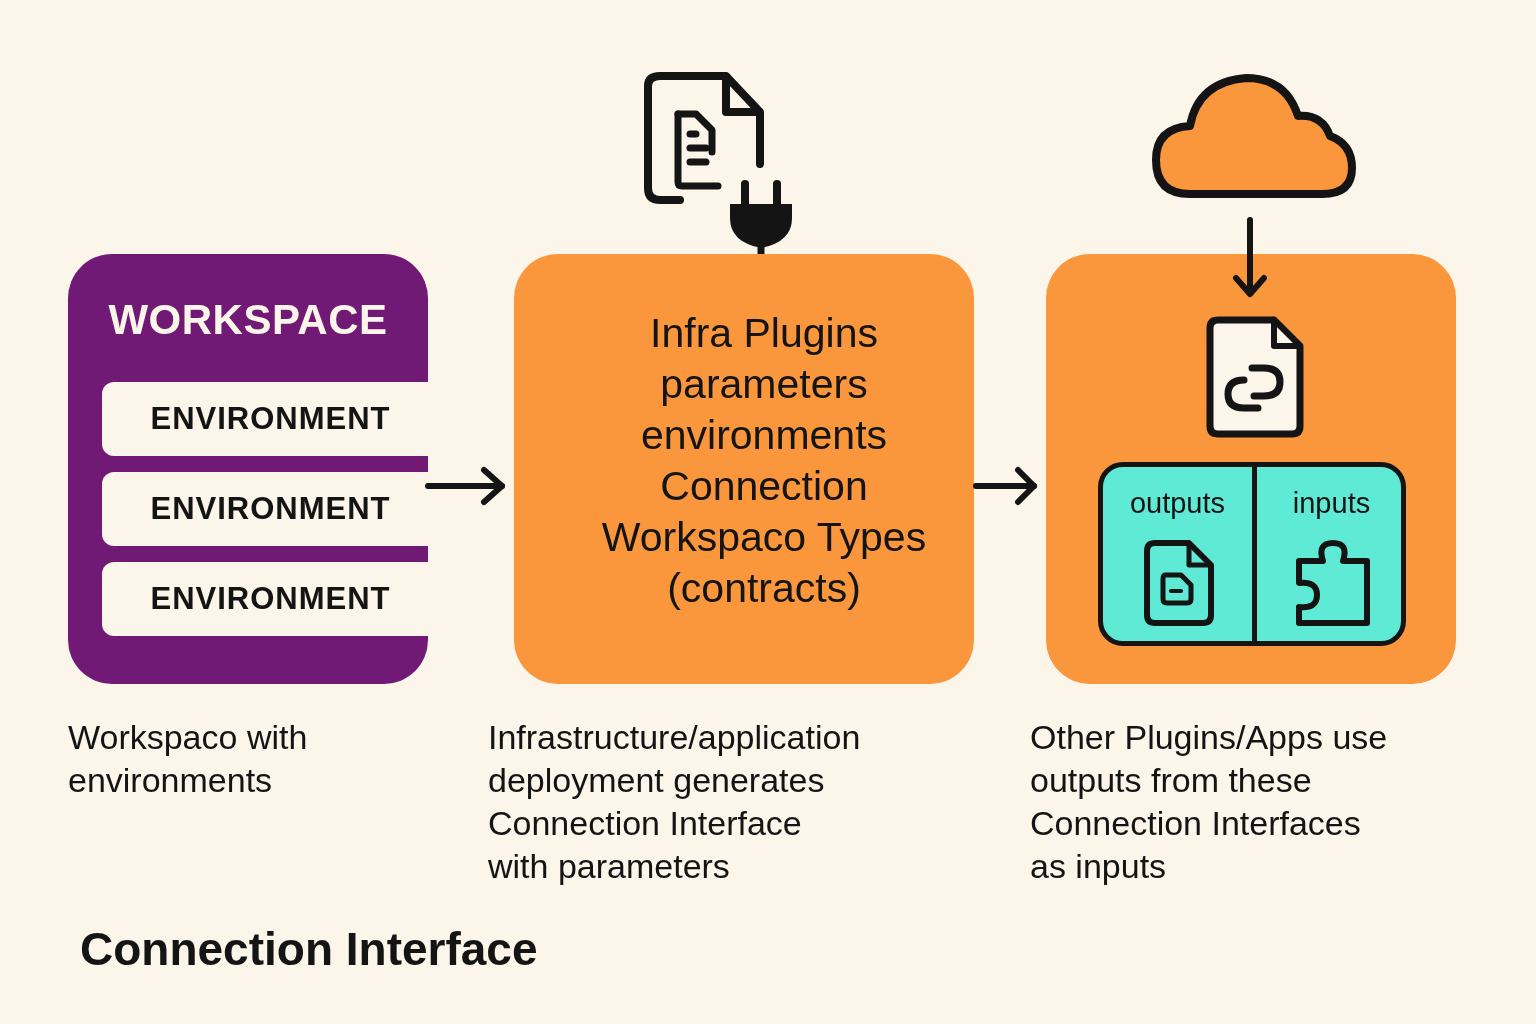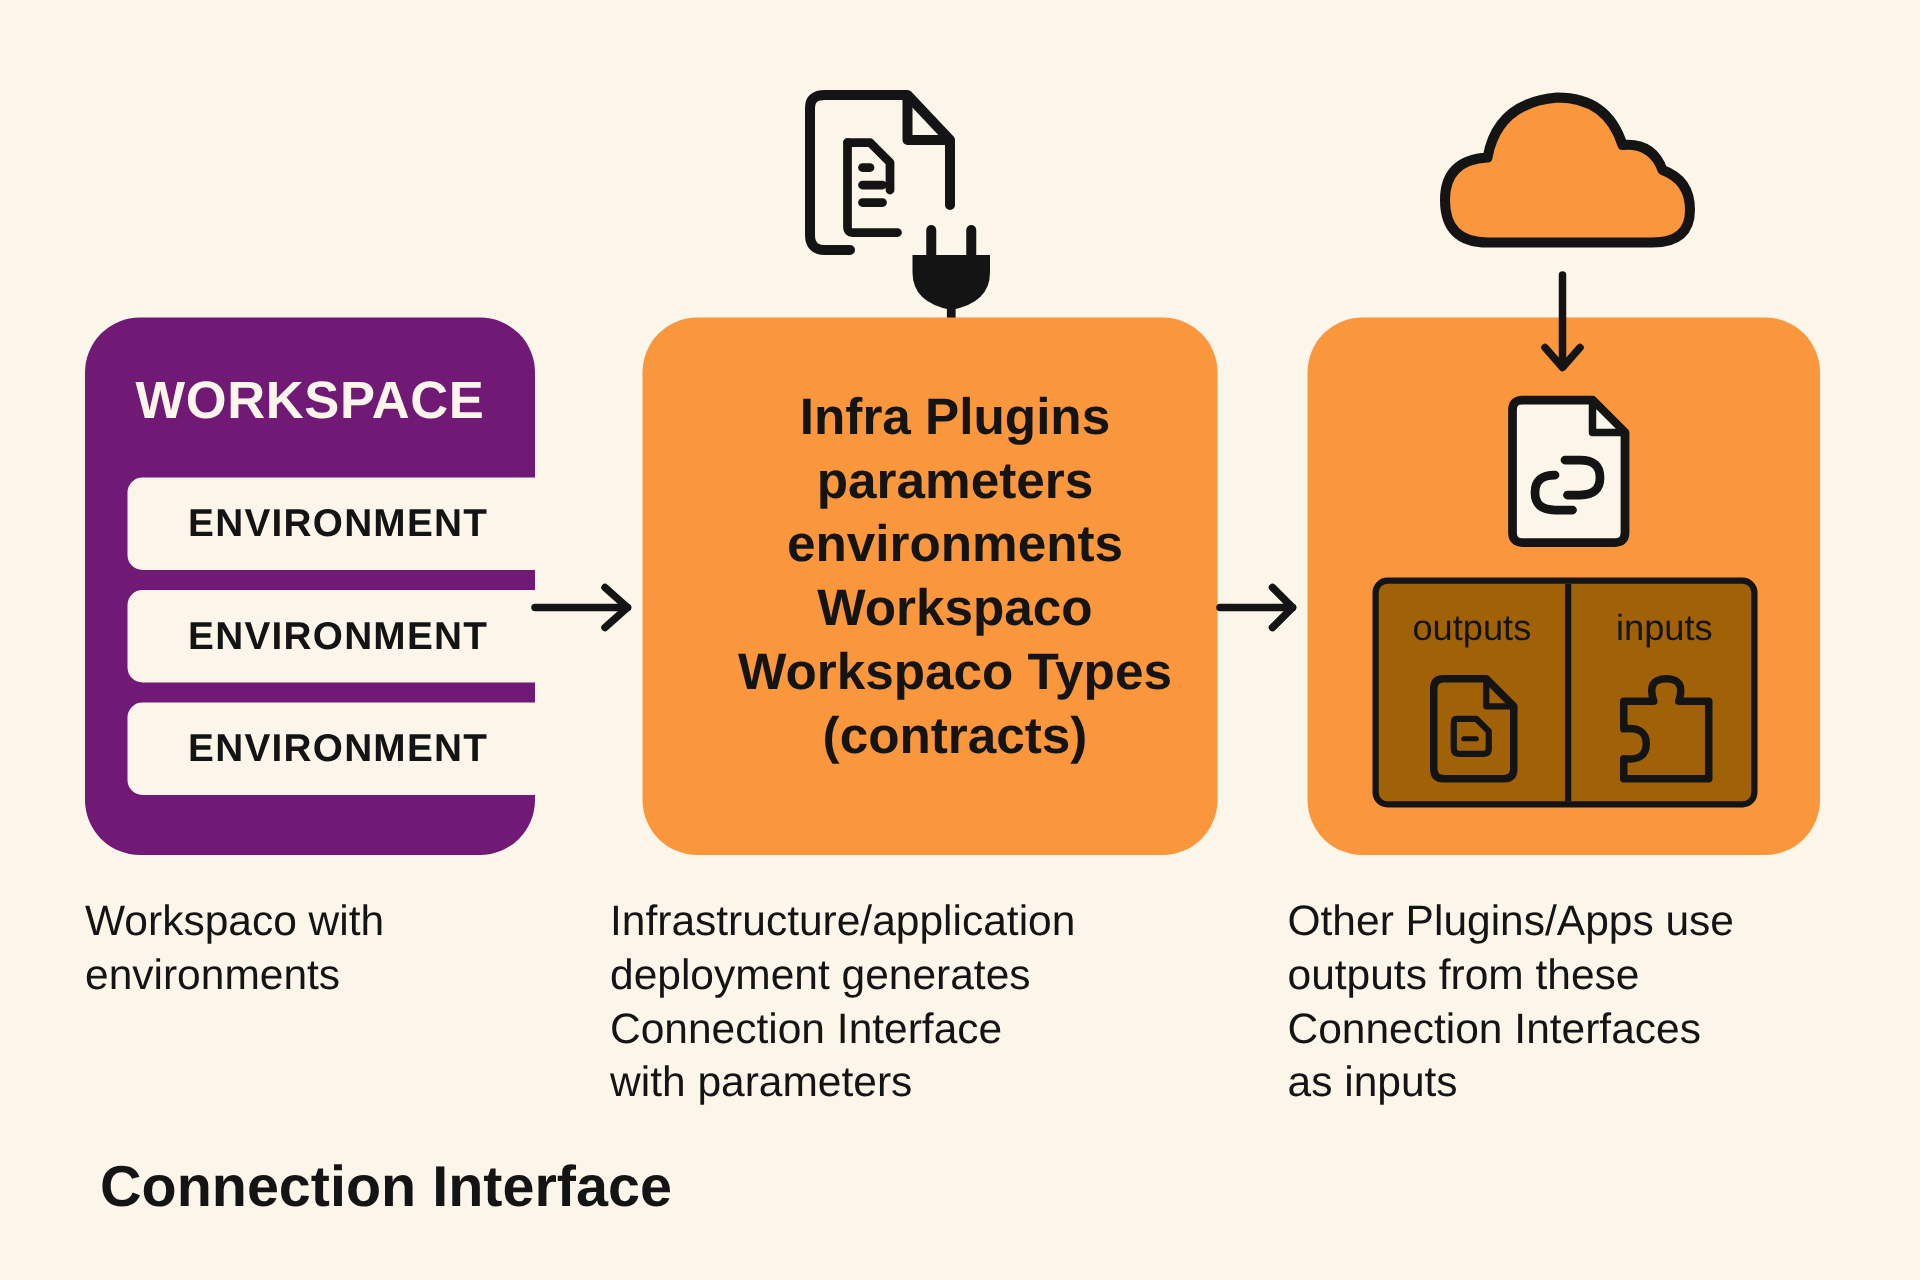--- a/index.html
+++ b/index.html
@@ -27,31 +27,31 @@
       font-weight: 700; font-size: 31px; letter-spacing: 1px; color: #141414;
     }
 
     
     .card {
       background: #FA963C; border-radius: 44px;
     }
     #plugins-card { left: 514px; top: 254px; width: 460px; height: 430px; }
     #plugins-text {
       left: 0; top: 54px; width: 500px; text-align: center;
-      font-weight: 700; font-size: 41px; line-height: 51px; color: #141414;
+      font-weight: 400; font-size: 41px; line-height: 51px; color: #141414;
     }
     #apps-card { left: 1046px; top: 254px; width: 410px; height: 430px; }
 
     
     .arrow-svg { position: absolute; overflow: visible; }
 
     
     #io-panel {
       left: 1098px; top: 462px; width: 308px; height: 184px;
-      background: #a16207; border: 5px solid #141414; border-radius: 12px;
+      background: #5eead4; border: 5px solid #141414; border-radius: 25px;
       box-sizing: border-box;
     }
     #io-divider {
       left: 149px; top: 0; width: 5px; height: 100%; background: #141414;
     }
     .io-label {
       top: 20px; width: 149px; text-align: center;
       font-size: 29px; color: #141414;
     }
 
@@ -98,21 +98,21 @@
   <line x1="137" y1="112" x2="137" y2="134" stroke="#141414" stroke-width="8" stroke-linecap="round"></line>
   <path d="M 90 132 L 152 132 L 152 146 Q 152 170 121 176 Q 90 170 90 146 Z" fill="#141414"></path>
   <line x1="121" y1="174" x2="121" y2="196" stroke="#141414" stroke-width="7" stroke-linecap="round"></line>
 </svg>
 
 <div id="plugins-card" class="abs card">
   <div id="plugins-text" class="abs">
     <div>Infra Plugins</div>
     <div>parameters</div>
     <div>environments</div>
-    <div>Workspaco</div>
+    <div>Connection</div>
     <div>Workspaco Types</div>
     <div>(contracts)</div>
   </div>
 </div>
 
 <svg class="arrow-svg" style="left:974px; top:466px;" width="70" height="40">
   <line x1="2" y1="20" x2="60" y2="20" stroke="#141414" stroke-width="6" stroke-linecap="round"></line>
   <polyline points="44,4 60,20 44,36" fill="none" stroke="#141414" stroke-width="6" stroke-linecap="round" stroke-linejoin="round"></polyline>
 </svg>
 

